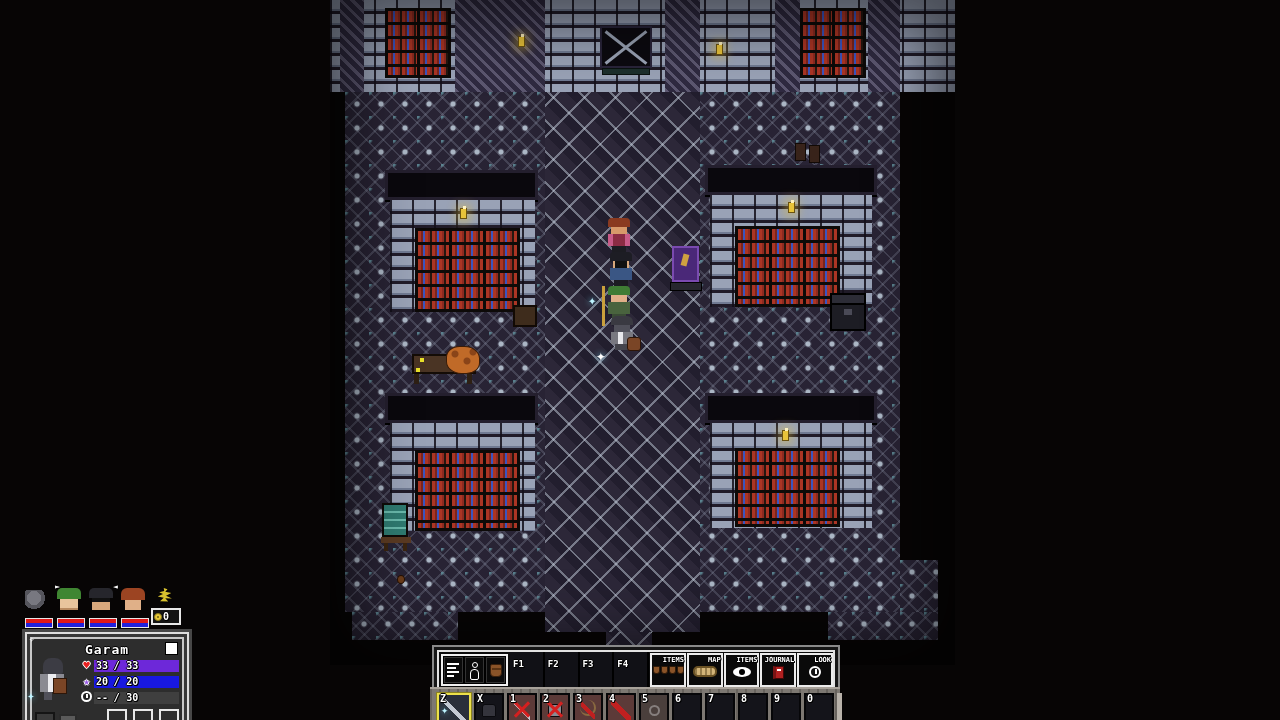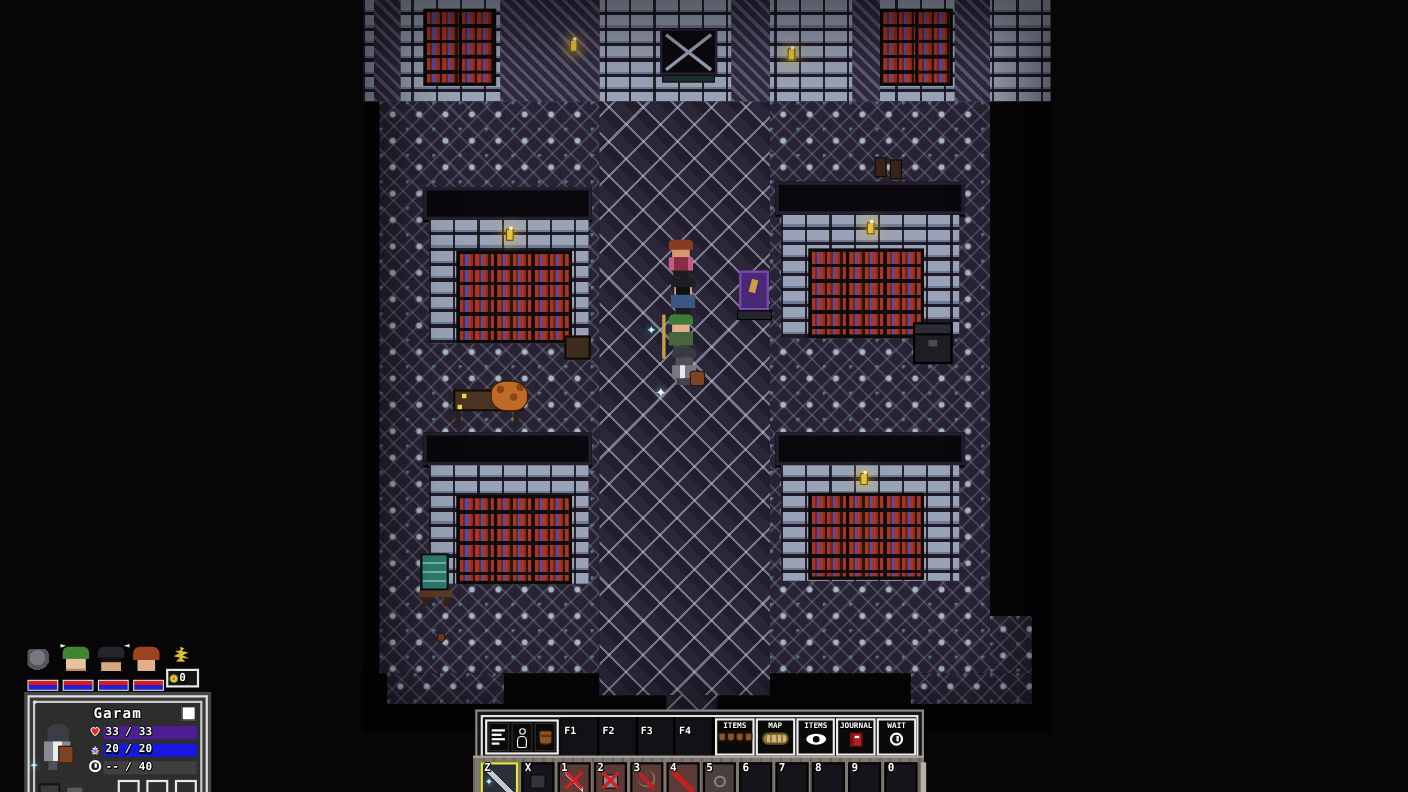--- a/index.html
+++ b/index.html
@@ -71,21 +71,21 @@
   .tb-left{margin:2px;border:2px solid #f0f0f0;background:#000;display:flex;gap:2px;padding:1px;}
   .tb-ico{width:19px;height:26px;background:#0a0a0a;border:1px solid #333;position:relative;}
   .fslot{width:35px;height:100%;background:#111116;border-right:2px solid #000;text-align:left;}
   .fkey{font-size:9px;padding:1px 0 0 3px;}
   .menu-btn{display:flex;flex-direction:column;gap:2px;justify-content:center;padding:3px 2px;}
   .menu-btn i{display:block;height:2px;background:#fff;}
   .person-head{position:absolute;left:6px;top:4px;width:6px;height:6px;border:1.5px solid #fff;border-radius:50%;}
   .person-body{position:absolute;left:4px;top:11px;width:9px;height:11px;border:1.5px solid #fff;border-radius:4px 4px 2px 2px;}
   .bag{position:absolute;left:3px;top:6px;width:12px;height:13px;background:#8a5428;border:1px solid #3a200c;border-radius:2px 2px 4px 4px;}
   .bag::after{content:'';position:absolute;left:1px;top:3px;width:9px;height:2px;background:#5a3414;}
-  .tb-btn{width:36px;margin:1px 0 1px 1px;border:2px solid #ececec;background:#0a0a0a;text-align:center;position:relative;}
+  .tb-btn{width:36px;margin:1px 0 1px 1px;border:2px solid #ececec;background:#0a0a0a;text-align:right;position:relative;}
   .tb-btn .lbl{font-size:7px;letter-spacing:0;display:block;margin-top:1px;}
   .pouchrow{display:flex;gap:1px;justify-content:center;margin-top:2px;}
   .pouch{width:7px;height:8px;background:#8a5428;border:1px solid #2e1a08;border-radius:1px 1px 3px 3px;}
   .scroll{width:24px;height:11px;margin:2px auto 0;background:#d2b478;border:2px solid #6a5224;border-radius:5px;
     background-image:repeating-linear-gradient(90deg,rgba(90,70,30,.5) 0 2px,transparent 2px 5px);}
   .eye{width:18px;height:10px;margin:3px auto 0;background:#fff;border-radius:50%;position:relative;}
   .eye::after{content:'';position:absolute;left:6px;top:2px;width:6px;height:6px;background:#000;border-radius:50%;}
   .book{width:11px;height:13px;margin:2px auto 0;background:#b02020;border:1px solid #400808;border-left:3px solid #7a1414;}
   .book::after{content:'';display:block;width:4px;height:2px;background:#fff;margin:2px 1px;}
   .clock2{width:12px;height:12px;margin:2px auto 0;border:2px solid #fff;border-radius:50%;position:relative;background:#111;}
@@ -288,34 +288,34 @@
     <div class="abs" style="left:8px;top:24px;width:38px;height:52px;">
       <div class="abs" style="left:8px;top:0;width:20px;height:16px;background:#3c3c44;border-radius:8px 8px 2px 2px;"></div>
       <div class="abs" style="left:5px;top:16px;width:24px;height:18px;background:linear-gradient(90deg,#8a8a92 0 8px,#ececf0 8px 16px,#8a8a92 16px);"></div>
       <div class="abs" style="left:18px;top:20px;width:14px;height:16px;background:#7a4526;border:1px solid #2e1608;"></div>
       <div class="abs sparkle" style="left:-8px;top:30px;font-size:13px;">✦</div>
       <div class="abs" style="left:9px;top:34px;width:8px;height:8px;background:#50505a;"></div>
     </div>
     <div style="margin-left:44px;flex:1;">
       <div class="statrow">
         <span class="staticon" style="color:#e82020;text-shadow:0 0 0 #fff,-1px 0 #fff,1px 0 #fff,0 -1px #fff,0 1px #fff;">♥</span>
-        <div class="statbar" style="background:#4c1d95;">
+        <div class="statbar" style="background:#6d28d9;">
           <span class="statnums px"><span>33</span> <i>/</i> <span>33</span></span>
         </div>
       </div>
       <div class="statrow">
         <span class="staticon" style="color:#9a5ae8;text-shadow:-1px 0 #fff,1px 0 #fff,0 -1px #fff,0 1px #fff;">★</span>
         <div class="statbar" style="background:#1818e0;">
           <span class="statnums px"><span>20</span> <i>/</i> <span>20</span></span>
         </div>
       </div>
       <div class="statrow">
         <span class="staticon"><span class="ico-clock"></span></span>
         <div class="statbar" style="background:#3f3f3f;">
-          <span class="statnums px"><span>--</span> <i>/</i> <span>40</span></span>
+          <span class="statnums px"><span>--</span> <i>/</i> <span>30</span></span>
         </div>
       </div>
       <div style="display:flex;align-items:center;margin-top:4px;gap:6px;justify-content:flex-end;">
         <div class="slot-outline"></div>
         <div class="slot-outline"></div>
         <div class="slot-outline"></div>
       </div>
     </div>
   </div>
   <div class="abs" style="left:8px;top:78px;width:20px;height:20px;background:#3a3a3a;border:2px solid #141414;text-align:center;">
@@ -360,21 +360,21 @@
   </div>
   <div class="tb-btn">
     <span class="lbl px">ITEMS</span>
     <div class="eye"></div>
   </div>
   <div class="tb-btn">
     <span class="lbl px">JOURNAL</span>
     <div class="book"></div>
   </div>
   <div class="tb-btn">
-    <span class="lbl px">WAIT</span>
+    <span class="lbl px">LOOK</span>
     <div class="clock2"></div>
   </div>
 </div>
 
 <div id="hotbar" class="abs" style="left:430px;top:687px;width:410px;height:33px;">
   <div class="hslot sel" style="width:34px;">
     <span class="key px">Z</span>
     <span class="diagline"></span>
     <span class="spear-sp sparkle">✦</span>
   </div>

